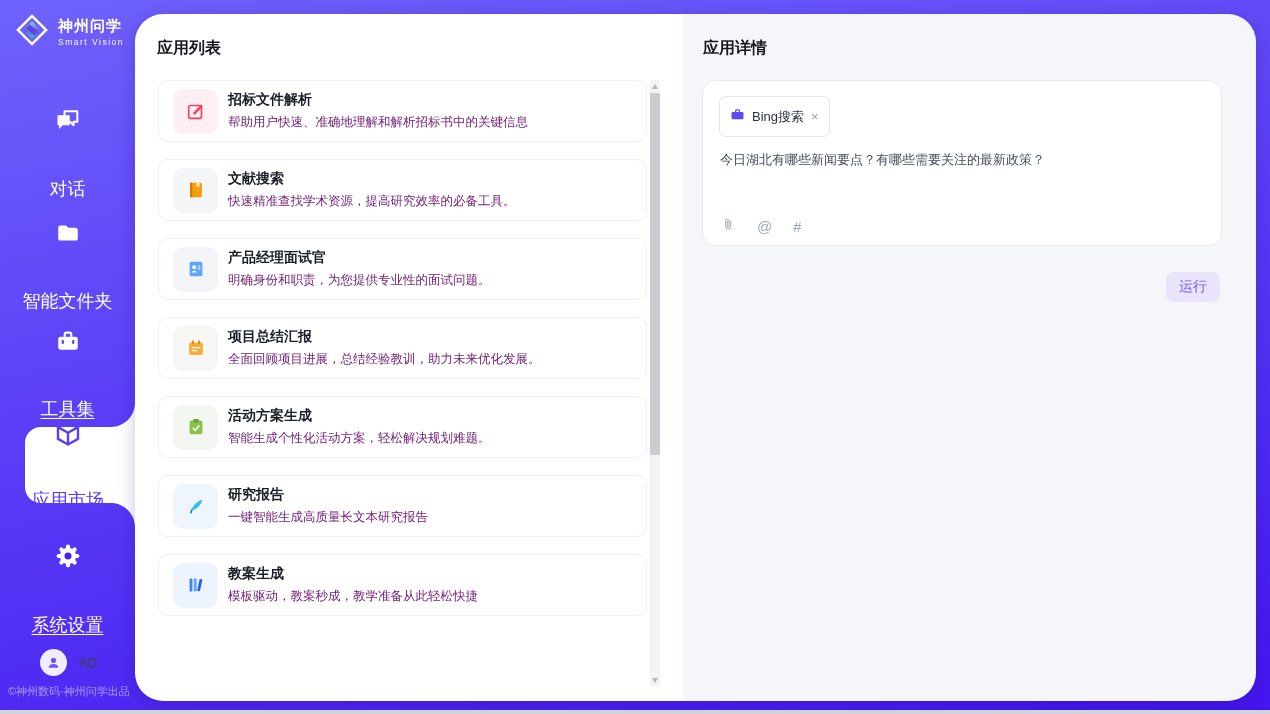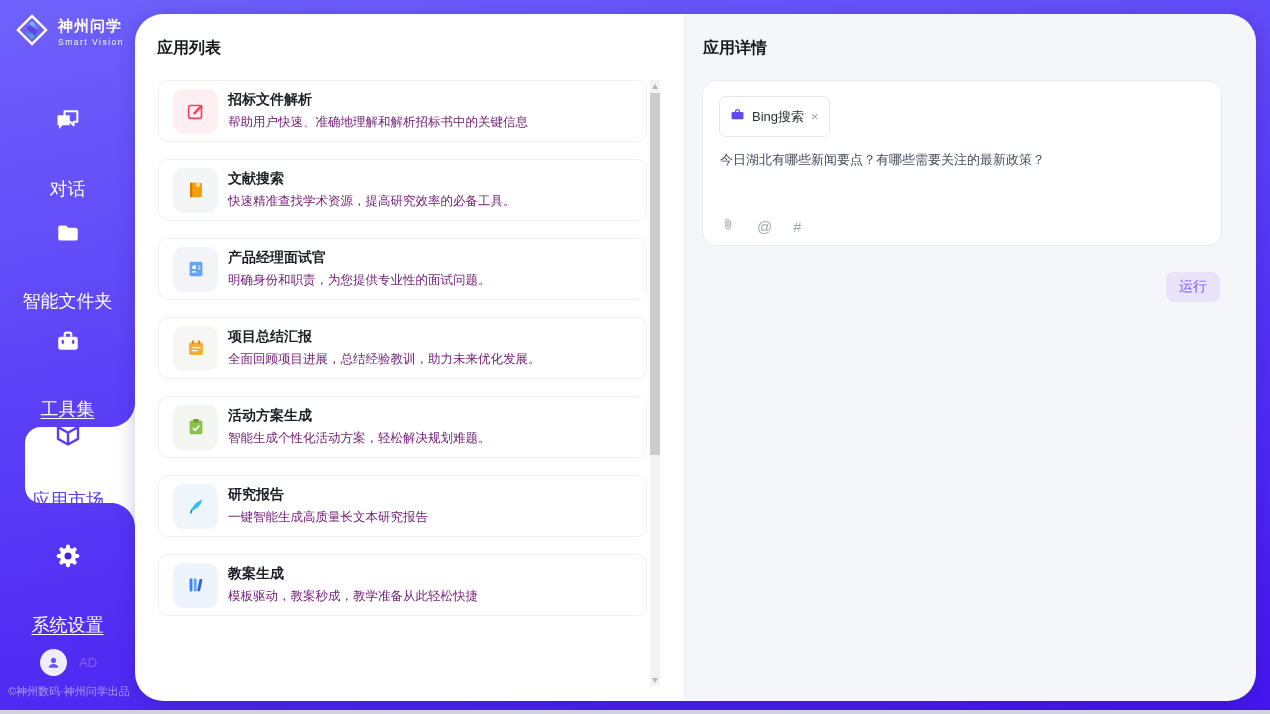--- a/index.html
+++ b/index.html
@@ -19,21 +19,21 @@
   .brand-sub { font-size:8.5px; letter-spacing:1.5px; margin-top:1px; opacity:.95; }
   .nav-item { position:absolute; left:0; width:135px; display:flex; flex-direction:column; align-items:center; gap:7px; cursor:pointer; }
   .nav-label { font-size:18px; color:#fff;margin-top:32px; }
   .nav-underline { text-decoration:underline; text-underline-offset:3px; }
   .nav-chat { top:106px; } .nav-folder { top:220px; } .nav-tools { top:328px; } .nav-settings { top:542px; }
   .bubble-svg { position:absolute; left:25px; top:403px; }
   .nav-market { left:25px; top:403px; width:110px; height:124px; padding-right:24px; justify-content:center; gap:4px; }
   .nav-market .nav-label { color:#5b3df5; }
   .user-row { position:absolute; left:40px; top:649px; display:flex; align-items:center; gap:12px; }
   .avatar-circle { width:27px; height:27px; border-radius:50%; background:#f1edfe; display:flex; align-items:center; justify-content:center; }
-  .user-name { color:#8b5cf6; font-size:13px; }
+  .user-name { color:#404040; font-size:13px; }
   .sidebar-footer { position:absolute; left:8px; top:684px; font-size:11px; color:rgba(255,255,255,.5); white-space:nowrap; }
 
   
   .content { position:absolute; left:135px; top:14px; width:1121px; height:687px; border-radius:28px; overflow:hidden; display:flex; box-shadow:0 4px 18px rgba(30,10,120,.25); }
   .panel-list { width:548px; background:#ffffff; position:relative;padding-left:14px; }
   .panel-detail { flex:1; background:#f5f6f9; position:relative; }
   .panel-title { position:absolute; left:22px; top:24px; font-size:16px; font-weight:bold; color:#17191d; }
   .panel-detail .panel-title { left:20px; }
 
   

